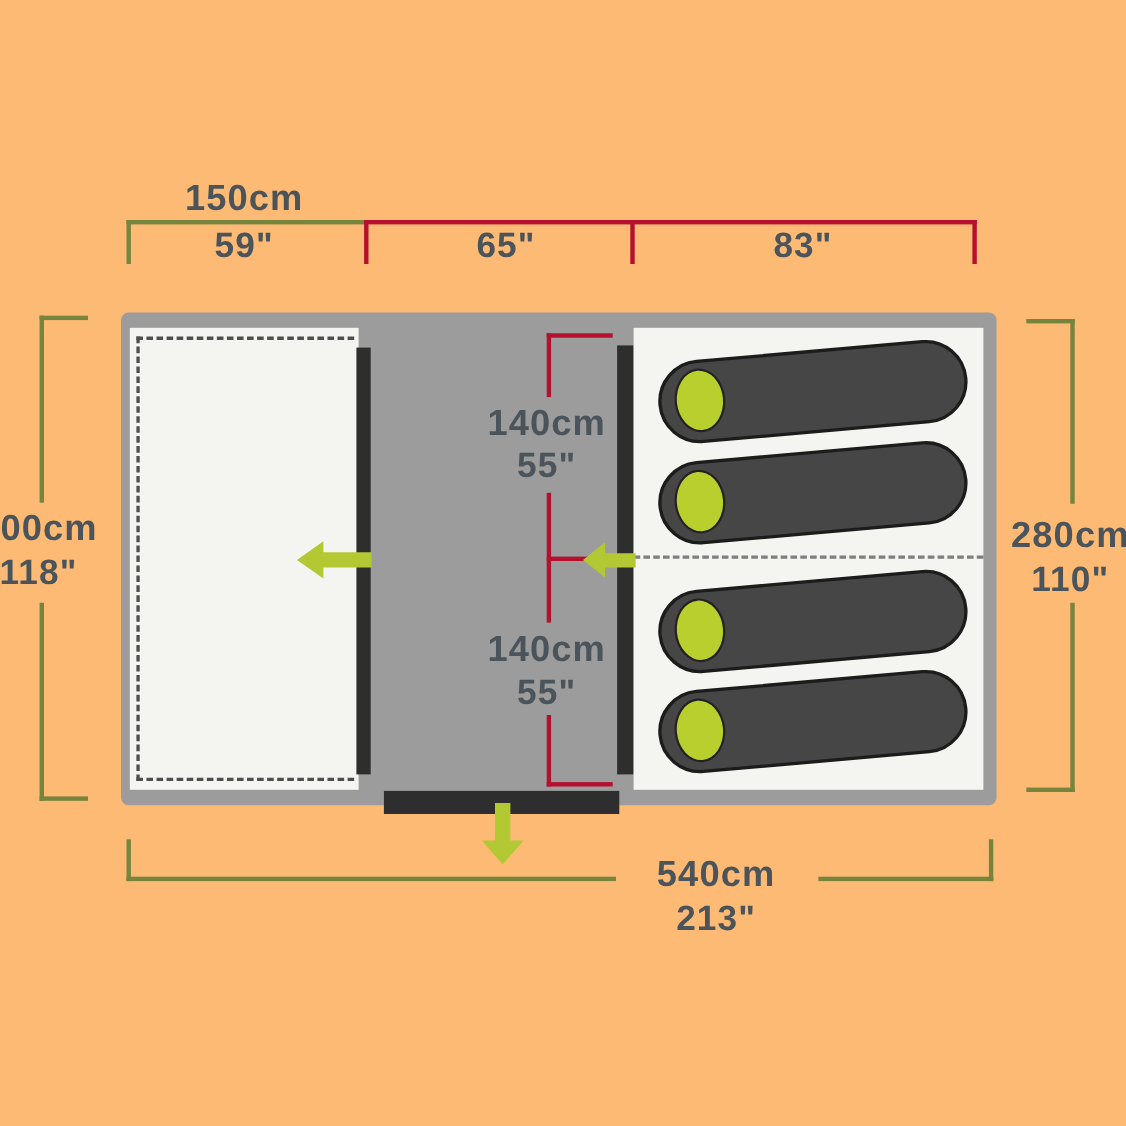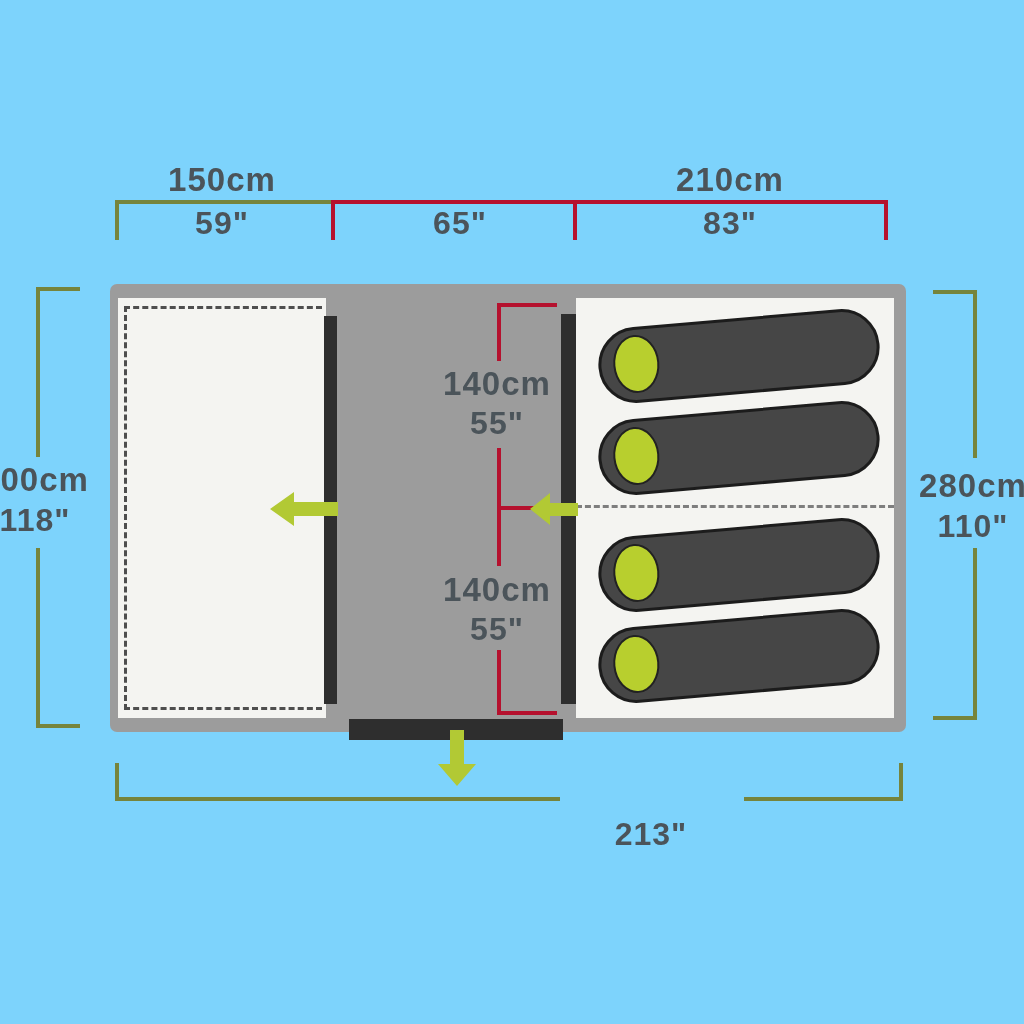--- a/index.html
+++ b/index.html
@@ -1,19 +1,19 @@
 <!DOCTYPE html>
 <html><head>
 <meta charset="utf-8">
 <style>
   * { margin:0; padding:0; box-sizing:border-box; }
   body { background:#ffffff; font-family:"Liberation Sans", sans-serif; }
   .canvas {
     position:relative; width:1024px; height:1024px;
-    background:#7dd3fc; overflow:hidden;
+    background:#fdba74; overflow:hidden;
   }
   .dim-text {
     position:absolute; font-weight:bold; font-size:33px; color:#4b545a;
     text-align:center; white-space:nowrap; letter-spacing:1px; line-height:1.1;
   }
   .dim-text.inch { font-size:32px; }
   .ln { position:absolute; }
   .green { background:#76843c; }
   .red { background:#b5112e; }
   .tent-outline {
@@ -49,21 +49,20 @@
   .arrow { position:absolute; }
 </style>
 </head>
 <body>
 
 <div class="canvas">
 
   <div class="dim-text" style="left:142px; top:162px; width:160px;">150cm</div>
   <div class="dim-text inch" style="left:142px; top:206px; width:160px;">59"</div>
   <div class="dim-text inch" style="left:380px; top:206px; width:160px;">65"</div>
-  <div class="dim-text" style="left:650px; top:162px; width:160px;">210cm</div>
   <div class="dim-text inch" style="left:650px; top:206px; width:160px;">83"</div>
 
   <div class="ln green" style="left:115px; top:200px; width:216px; height:4px;"></div>
   <div class="ln green" style="left:115px; top:200px; width:4px; height:40px;"></div>
   <div class="ln red" style="left:331px; top:200px; width:557px; height:4px;"></div>
   <div class="ln red" style="left:331px; top:200px; width:4px; height:40px;"></div>
   <div class="ln red" style="left:573px; top:200px; width:4px; height:40px;"></div>
   <div class="ln red" style="left:884px; top:200px; width:4px; height:40px;"></div>
 
   <div class="ln green" style="left:36px; top:287px; width:4px; height:170px;"></div>
@@ -77,20 +76,21 @@
   <div class="ln green" style="left:973px; top:548px; width:4px; height:172px;"></div>
   <div class="ln green" style="left:933px; top:290px; width:44px; height:4px;"></div>
   <div class="ln green" style="left:933px; top:716px; width:44px; height:4px;"></div>
   <div class="dim-text" style="left:873px; top:468px; width:200px;">280cm</div>
   <div class="dim-text inch" style="left:873px; top:509px; width:200px;">110"</div>
 
   <div class="ln green" style="left:115px; top:797px; width:445px; height:4px;"></div>
   <div class="ln green" style="left:744px; top:797px; width:159px; height:4px;"></div>
   <div class="ln green" style="left:115px; top:763px; width:4px; height:38px;"></div>
   <div class="ln green" style="left:899px; top:763px; width:4px; height:38px;"></div>
+  <div class="dim-text" style="left:551px; top:776px; width:200px;">540cm</div>
   <div class="dim-text inch" style="left:551px; top:817px; width:200px;">213"</div>
 
   <div class="tent-outline"></div>
   <div class="porch-white"></div>
   <div class="porch-dash"></div>
   <div class="door-panel" style="left:324px; top:316px; width:13px; height:388px;"></div>
   <div class="door-panel" style="left:561px; top:314px; width:15px; height:390px;"></div>
   <div class="sleep-white"></div>
   <div class="sleep-divider"></div>
   <div class="threshold"></div>

